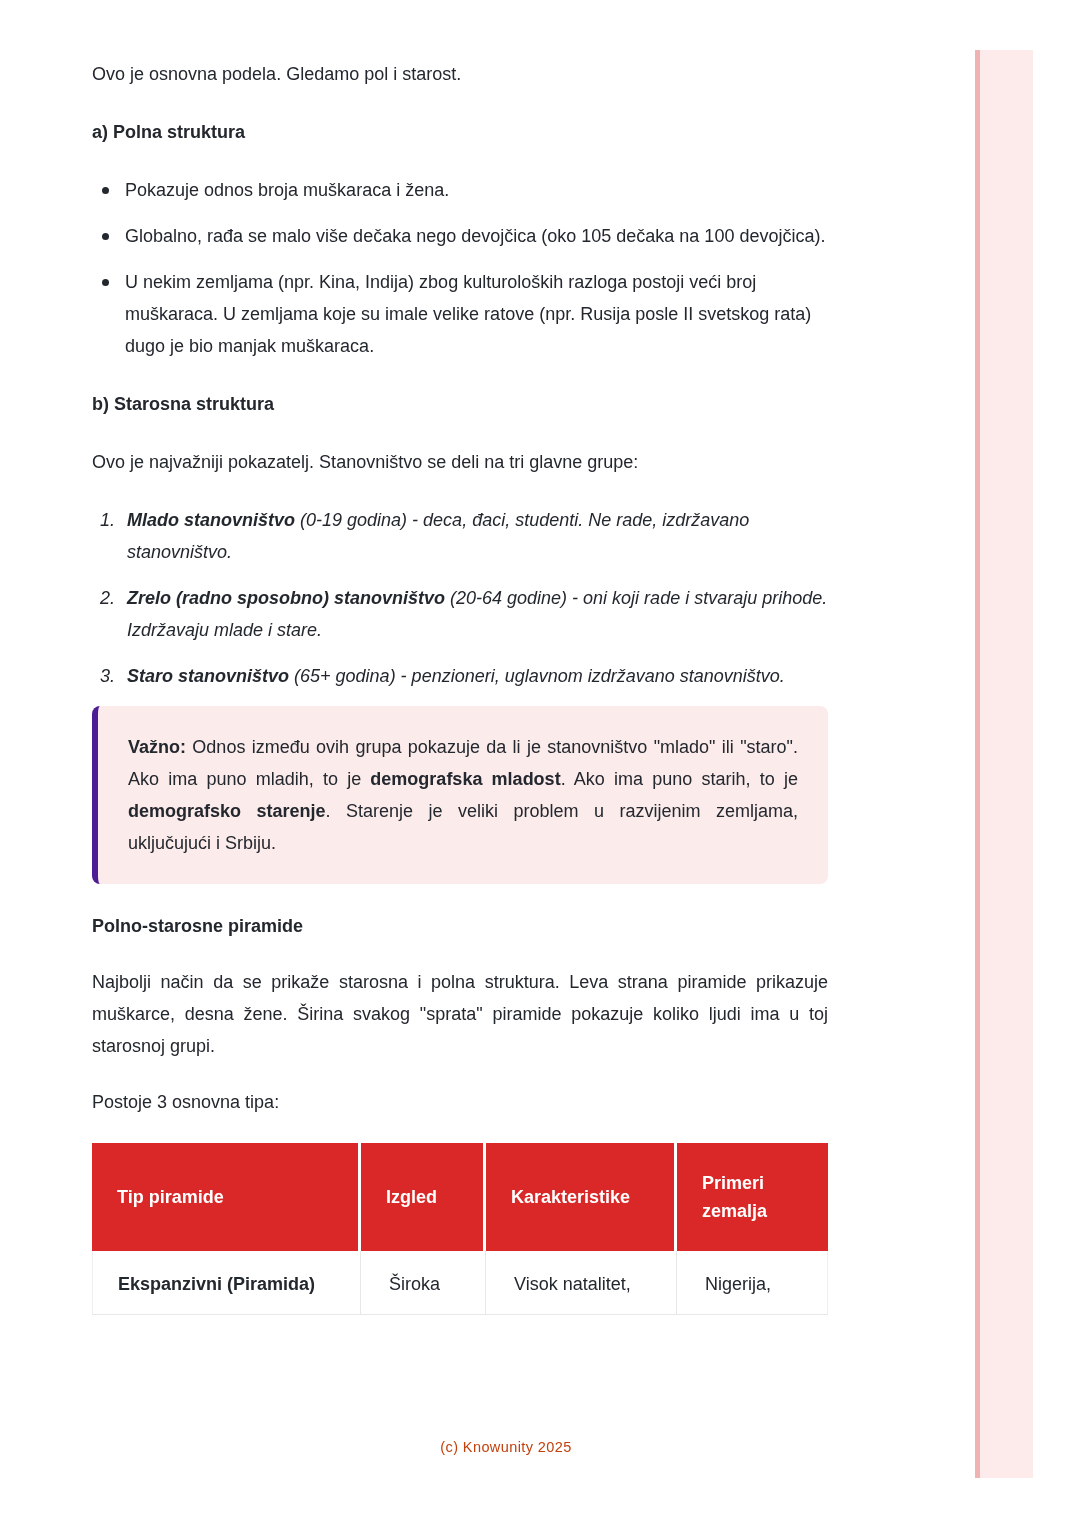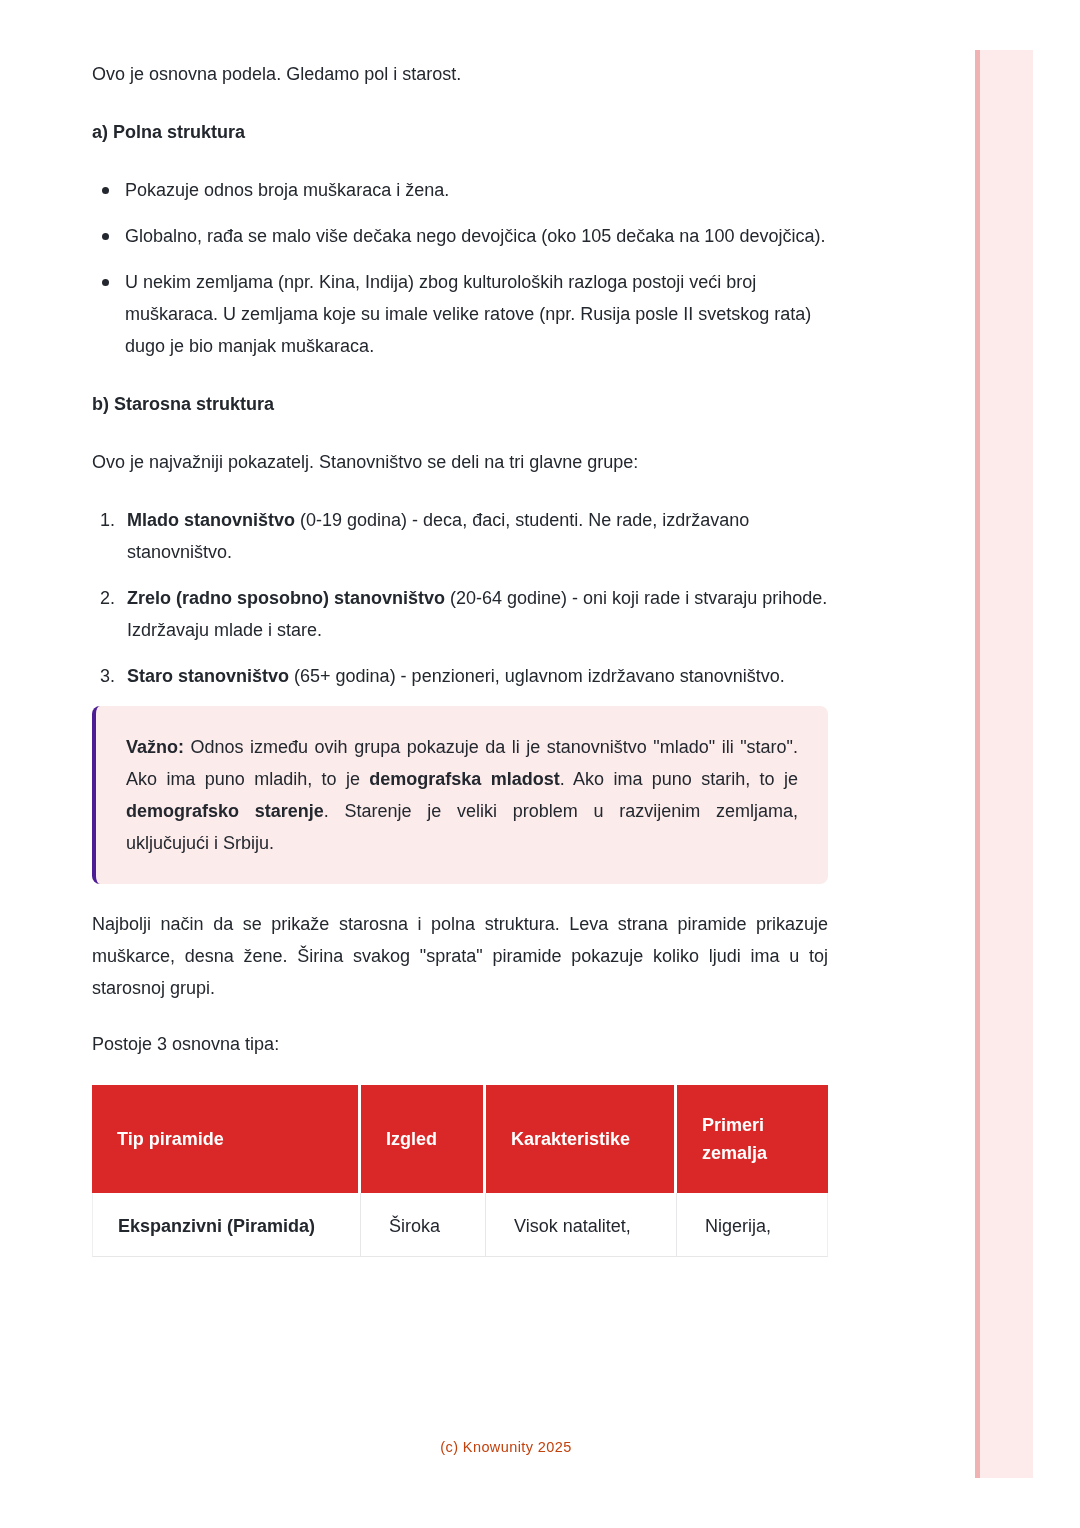--- a/index.html
+++ b/index.html
@@ -46,31 +46,32 @@
   ol.numbered {
     margin: 26px 0 0 0; padding: 0;
     list-style: none;
     counter-reset: num;
   }
   ol.numbered li {
     position: relative;
     padding-left: 35px;
     margin: 0 0 14px 0;
     counter-increment: num;
+    font-style: italic;
   }
   ol.numbered li:last-child { margin-bottom: 0; }
   ol.numbered li::before {
     content: counter(num) ".";
     position: absolute;
     left: 8px; top: 0;
   }
   .callout {
     margin: 14px 0 0 0;
     background: #fbebeb;
-    border-left: 4px solid #4c1d95;
+    border-left: 6px solid #4c1d95;
     border-radius: 8px;
     padding: 25px 30px 25px 30px;
     text-align: justify;
   }
   .h-piramide { margin-top: 47px; }
   .p-najbolji { margin: 24px 0 0 0; text-align: justify; }
   .p-postoje { margin: 24px 0 0 0; }
   table.pyramid-table {
     margin: 25px 0 0 0;
     width: 736px;
@@ -151,20 +152,21 @@
   <ol class="numbered">
     <li><b>Mlado stanovništvo</b><span> (0-19 godina) - deca, đaci, studenti. Ne rade, izdržavano stanovništvo.</span></li>
     <li><b>Zrelo (radno sposobno) stanovništvo</b><span> (20-64 godine) - oni koji rade i stvaraju prihode. Izdržavaju mlade i stare.</span></li>
     <li><b>Staro stanovništvo</b><span> (65+ godina) - penzioneri, uglavnom izdržavano stanovništvo.</span></li>
   </ol>
 
   <div class="callout">
     <div><b>Važno:</b><span> Odnos između ovih grupa pokazuje da li je stanovništvo "mlado" ili "staro". Ako ima puno mladih, to je </span><b>demografska mladost</b><span>. Ako ima puno starih, to je </span><b>demografsko starenje</b><span>. Starenje je veliki problem u razvijenim zemljama, uključujući i Srbiju.</span></div>
   </div>
 
+  <h3 class="sec-heading h-piramide">Polno-starosne piramide</h3>
 
   <p class="p-najbolji">Najbolji način da se prikaže starosna i polna struktura. Leva strana piramide prikazuje muškarce, desna žene. Širina svakog "sprata" piramide pokazuje koliko ljudi ima u toj starosnoj grupi.</p>
 
   <p class="p-postoje">Postoje 3 osnovna tipa:</p>
 
   <table class="pyramid-table">
     <colgroup>
       <col style="width:269px">
       <col style="width:125px">
       <col style="width:191px">

